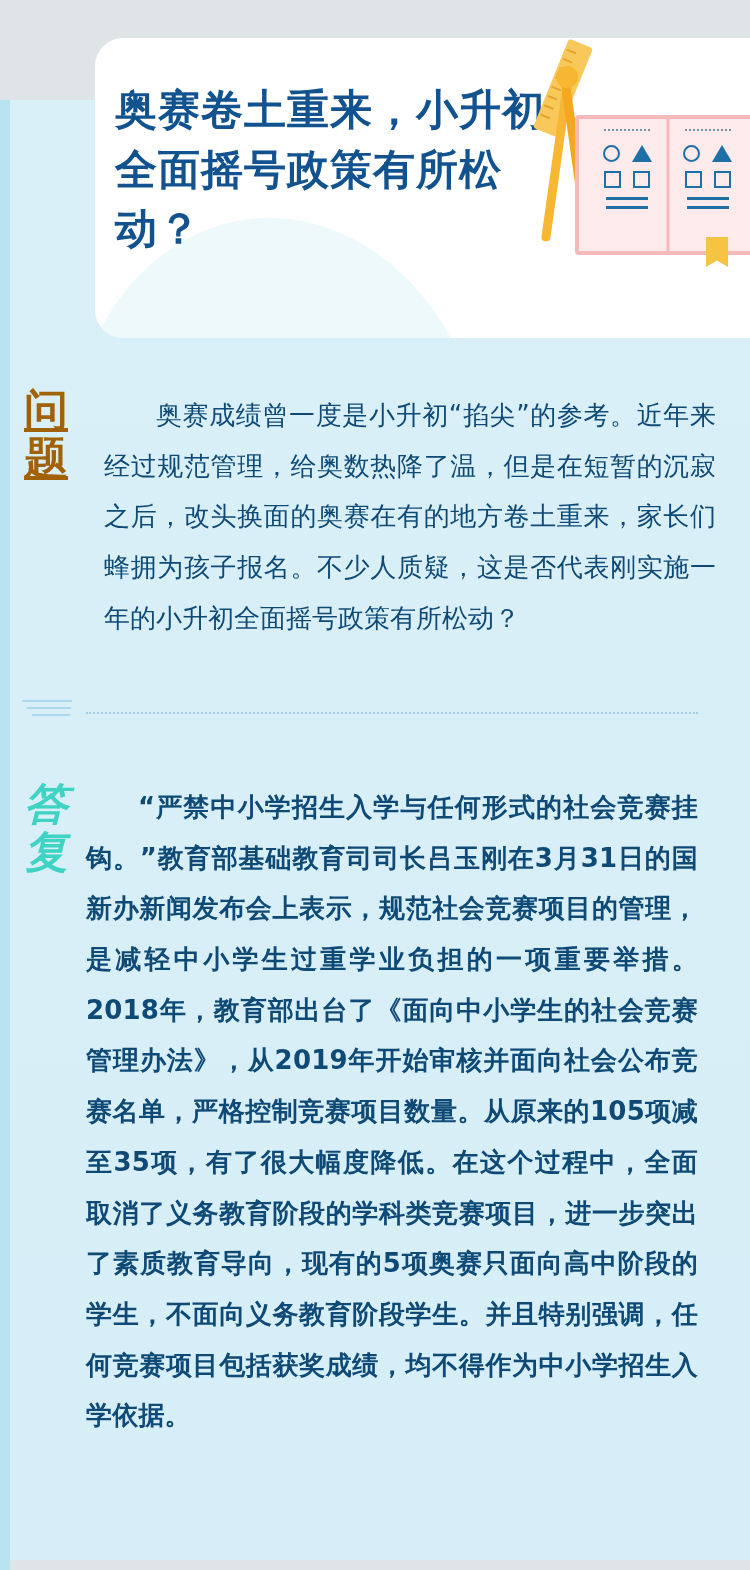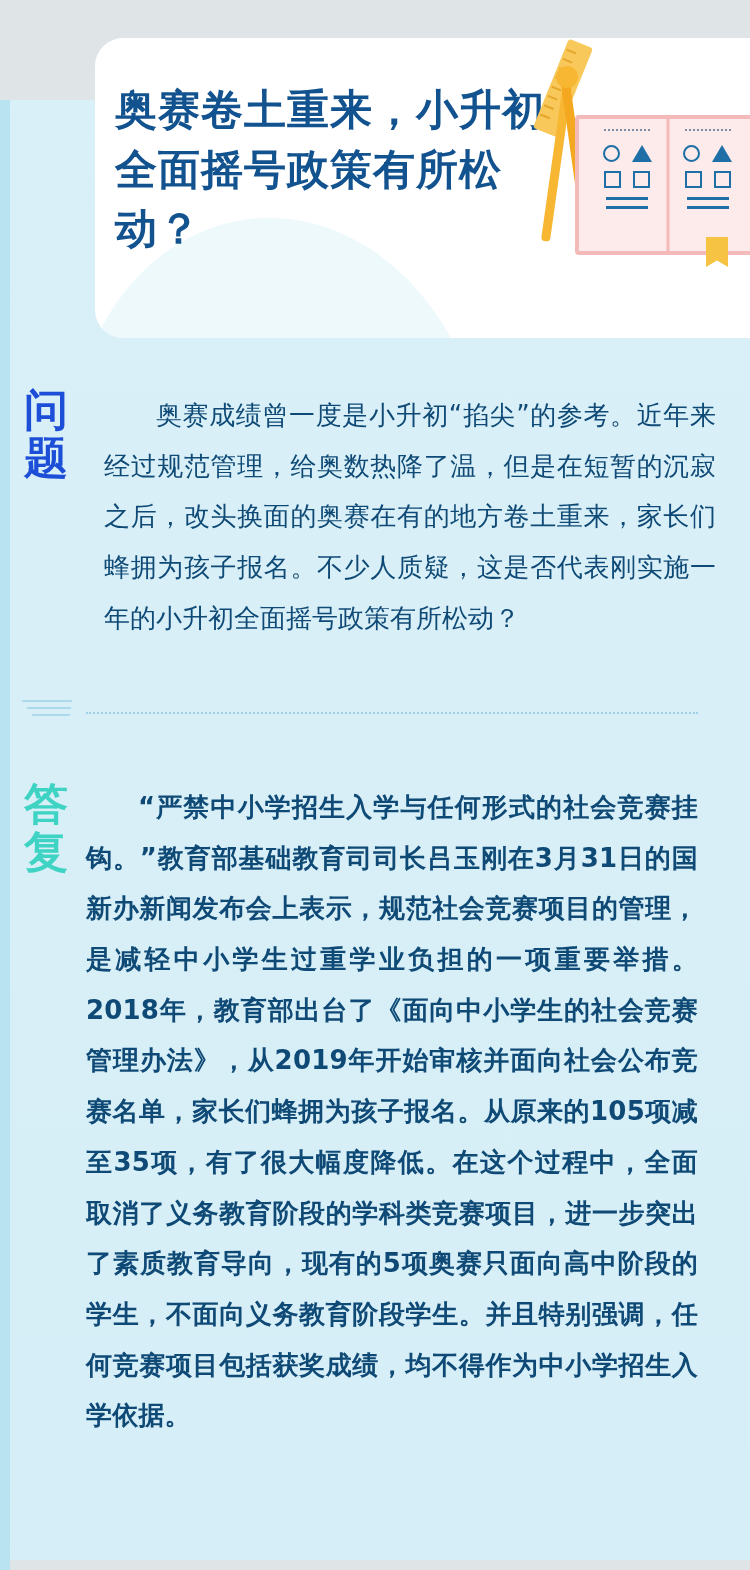--- a/index.html
+++ b/index.html
@@ -105,22 +105,22 @@
   .ruler{position:absolute;left:30px;top:-20px;width:26px;height:96px;background:#f9c85a;transform:rotate(22deg);border-radius:3px;}
   .ruler i{position:absolute;left:2px;width:10px;height:2px;background:#e4a62a;}
   .marker {
     position:absolute;
     font-family:"DejaVu Sans","Liberation Sans",sans-serif;
     font-size: 44px;
     font-weight: bold;
     line-height: 1.1;
     width: 58px;
   }
-  .marker.q { color:#1d4ed8; left:24px; top:386px; }
-  .marker.a { color:#3fd3c4; left:24px; top:780px; }
+  .marker.q { color:#a16207; left:24px; top:386px;text-decoration:underline; }
+  .marker.a { color:#3fd3c4; left:24px; top:780px;font-style:italic; }
 
   .para {
     position:absolute;
     left: 86px;
     width: 612px;
     font-family:"DejaVu Sans","Liberation Sans",sans-serif;
     color:#0f4a76;
     font-size: 26px;
     line-height: 1.95;
     text-align: justify;
@@ -201,15 +201,15 @@
   <div class="para q">奥赛成绩曾一度是小升初“掐尖”的参考。近年来经过规范管理，给奥数热降了温，但是在短暂的沉寂之后，改头换面的奥赛在有的地方卷土重来，家长们蜂拥为孩子报名。不少人质疑，这是否代表刚实施一年的小升初全面摇号政策有所松动？</div>
 
   <div class="divider-marks">
     <span></span>
       <span></span>
       <span></span>
   </div>
   <div class="divider"></div>
 
   <div class="marker a">答复</div>
-  <div class="para a">“严禁中小学招生入学与任何形式的社会竞赛挂钩。”教育部基础教育司司长吕玉刚在3月31日的国新办新闻发布会上表示，规范社会竞赛项目的管理，是减轻中小学生过重学业负担的一项重要举措。2018年，教育部出台了《面向中小学生的社会竞赛管理办法》，从2019年开始审核并面向社会公布竞赛名单，家长们蜂拥为孩子报名。从原来的105项减至35项，有了很大幅度降低。在这个过程中，全面取消了义务教育阶段的学科类竞赛项目，进一步突出了素质教育导向，现有的5项奥赛只面向高中阶段的学生，不面向义务教育阶段学生。并且特别强调，任何竞赛项目包括获奖成绩，均不得作为中小学招生入学依据。</div>
+  <div class="para a">“严禁中小学招生入学与任何形式的社会竞赛挂钩。”教育部基础教育司司长吕玉刚在3月31日的国新办新闻发布会上表示，规范社会竞赛项目的管理，是减轻中小学生过重学业负担的一项重要举措。2018年，教育部出台了《面向中小学生的社会竞赛管理办法》，从2019年开始审核并面向社会公布竞赛名单，严格控制竞赛项目数量。从原来的105项减至35项，有了很大幅度降低。在这个过程中，全面取消了义务教育阶段的学科类竞赛项目，进一步突出了素质教育导向，现有的5项奥赛只面向高中阶段的学生，不面向义务教育阶段学生。并且特别强调，任何竞赛项目包括获奖成绩，均不得作为中小学招生入学依据。</div>
 
 </div>
 
 </body></html>

